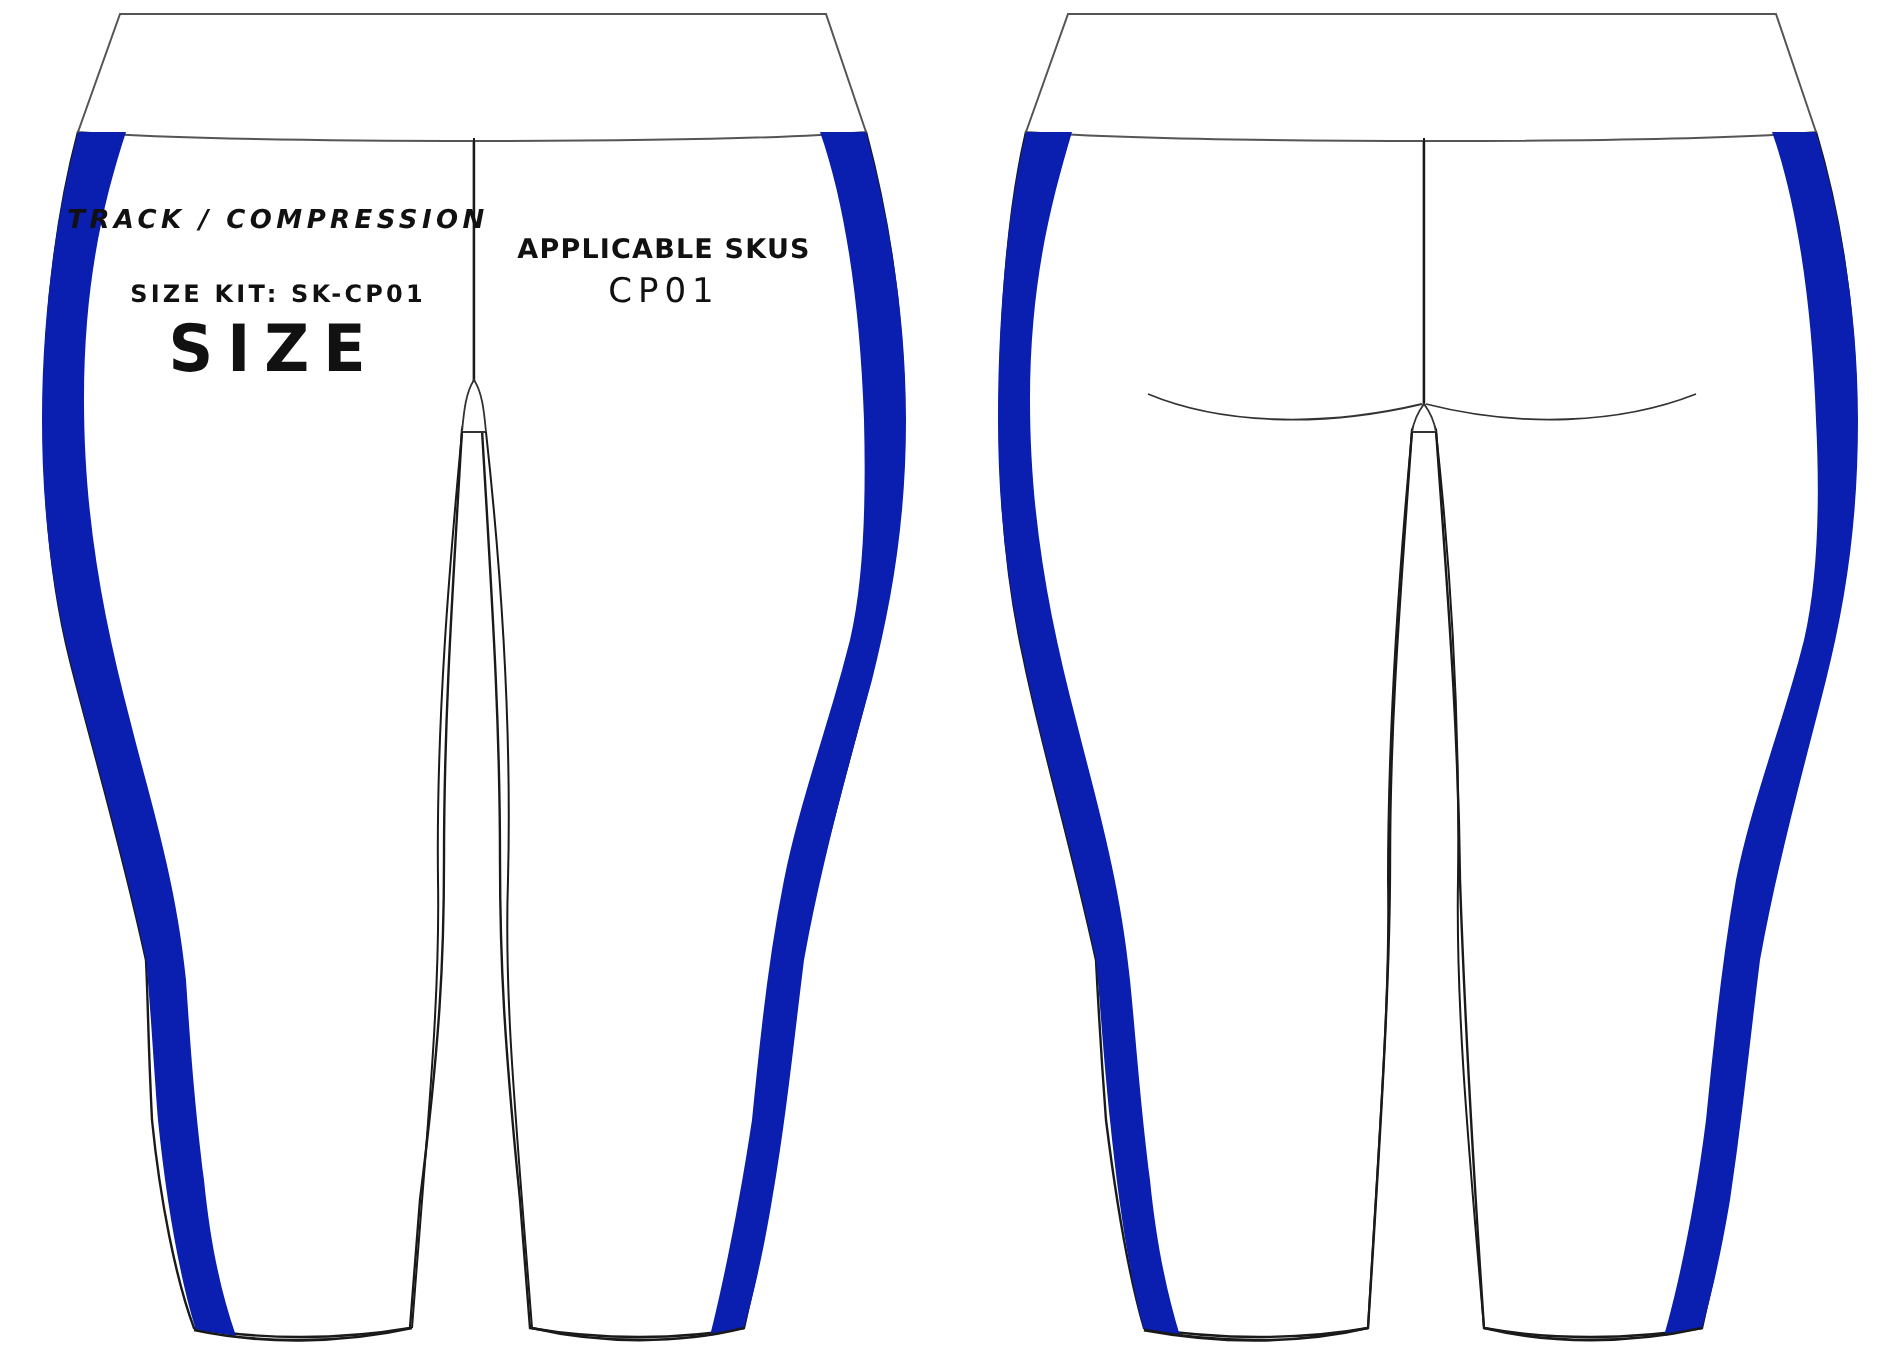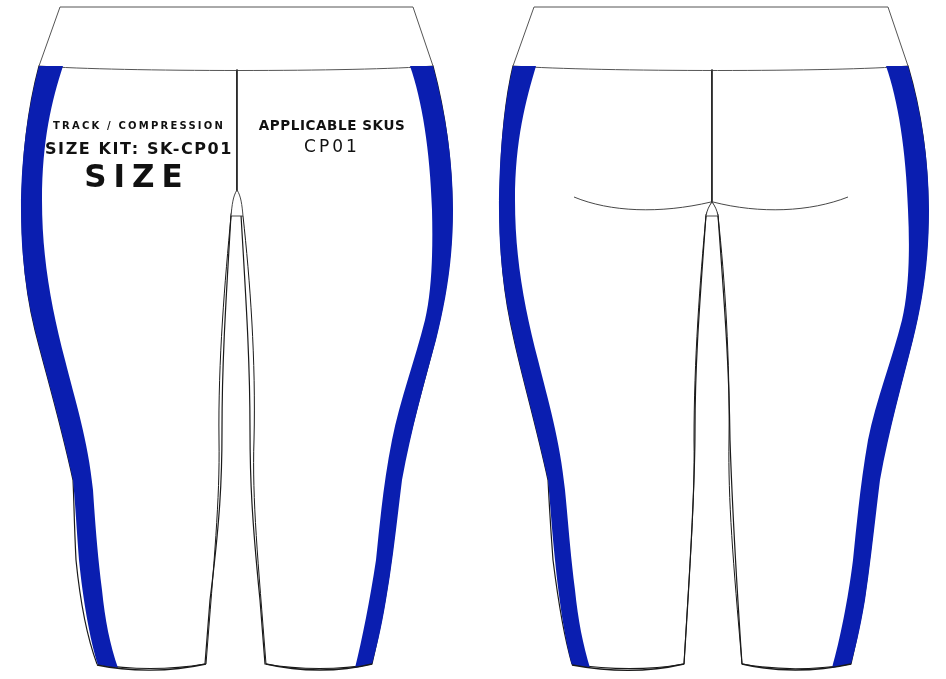--- a/index.html
+++ b/index.html
@@ -25,28 +25,29 @@
       text-align: center;
       color: #111111;
       font-family: "DejaVu Sans", sans-serif;
       font-weight: bold;
       white-space: nowrap;
       transform: translateX(-50%);
       line-height: 1;
     }
     .label-line1 {
       left: 139px;
-      top: 121px;
-      font-size: 10px;
+      top: 104px;
+      font-size: 13px;
       letter-spacing: 2.2px;
+      font-style: italic;
     }
     .label-line2 {
       left: 139px;
       top: 141px;
-      font-size: 16px;
+      font-size: 12px;
       letter-spacing: 1.6px;
     }
     .label-size {
       left: 137px;
       top: 160px;
       font-size: 31px;
       letter-spacing: 7px;
       font-weight: 900;
       transform: translateX(-50%) scaleY(1.05);
     }

